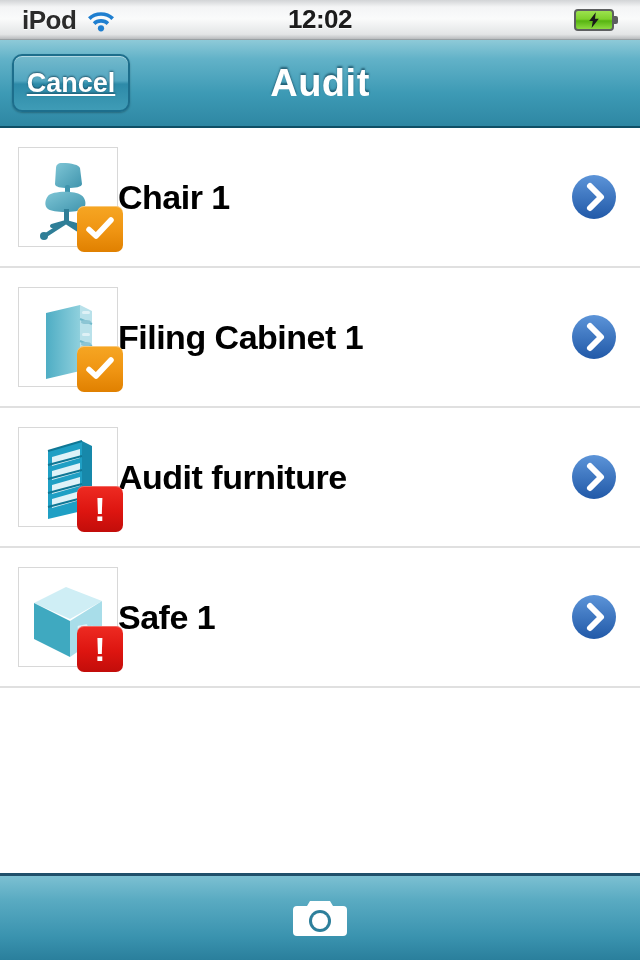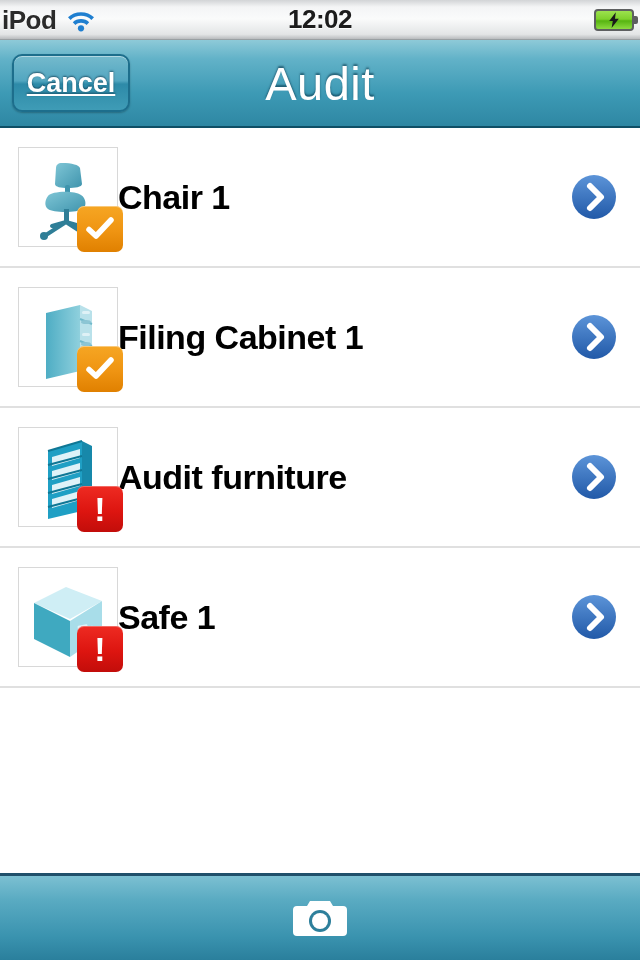--- a/index.html
+++ b/index.html
@@ -11,21 +11,21 @@
   }
   #app { position:relative; width:640px; height:960px; }
 
   
   .status-bar {
     position:relative;
     height:40px;
     background:linear-gradient(to bottom,#d2d4d6 0%,#f4f5f6 18%,#fafbfb 48%,#e3e5e6 88%,#b9bcbe 100%);
     border-bottom:1px solid #9aa0a3;
     display:flex; align-items:center;
-    padding:0 2px;
+    padding:0 22px;
   }
   .sb-left { display:flex; align-items:center; gap:10px; }
   .sb-carrier {
     font-size:26px; font-weight:bold; color:#2b2b2b;
     letter-spacing:-0.5px; line-height:1;
     text-shadow:0 1px 0 rgba(255,255,255,.85);
   }
   .wifi-ico { width:30px; height:24px; display:block; }
   .sb-time {
     position:absolute; left:0; right:0; text-align:center;
@@ -48,21 +48,21 @@
   .bolt { position:absolute; left:50%; top:50%; transform:translate(-50%,-50%); }
 
   
   .nav-bar {
     position:relative; height:88px;
     background:linear-gradient(to bottom,#8ecad8 0%,#62b2c8 22%,#3d9ab5 62%,#2e87a3 100%);
     border-bottom:2px solid #0f4f66;
     display:flex; align-items:center; justify-content:center;
   }
   .nav-title {
-    font-size:47px; font-weight:normal; color:#ffffff;
+    font-size:38px; font-weight:bold; color:#ffffff;
     letter-spacing:0.5px;
     text-shadow:0 -2px 2px rgba(0,40,60,.55);
   }
   .nav-btn {
     position:absolute; top:50%; transform:translateY(-50%);
     display:flex; align-items:center; justify-content:center;
     border-radius:10px; cursor:pointer;
     font-size:27px; font-weight:bold; color:#ffffff;
     text-shadow:0 -1px 2px rgba(0,30,50,.6);
   }

